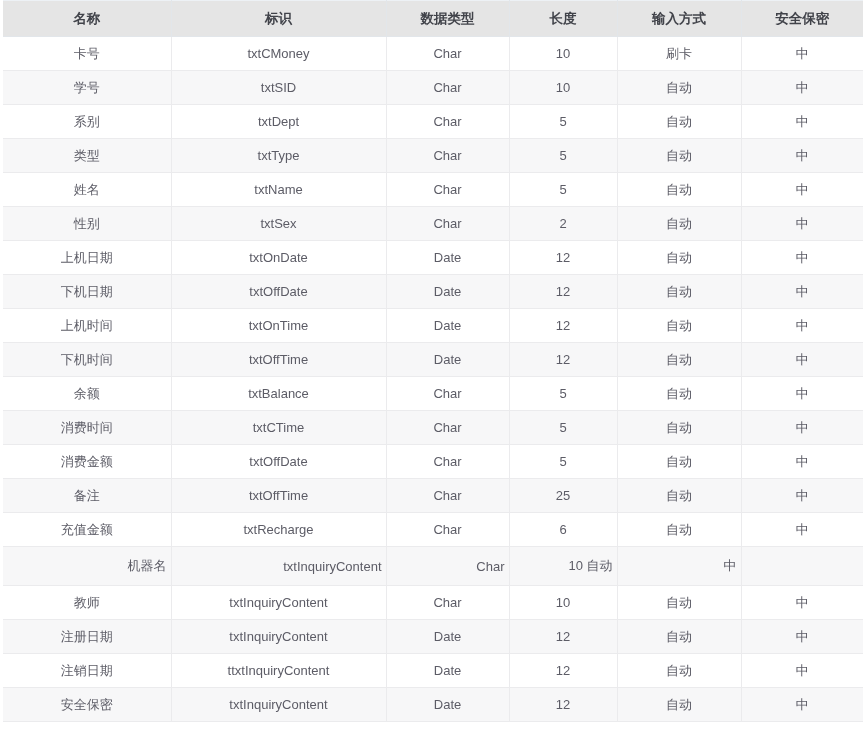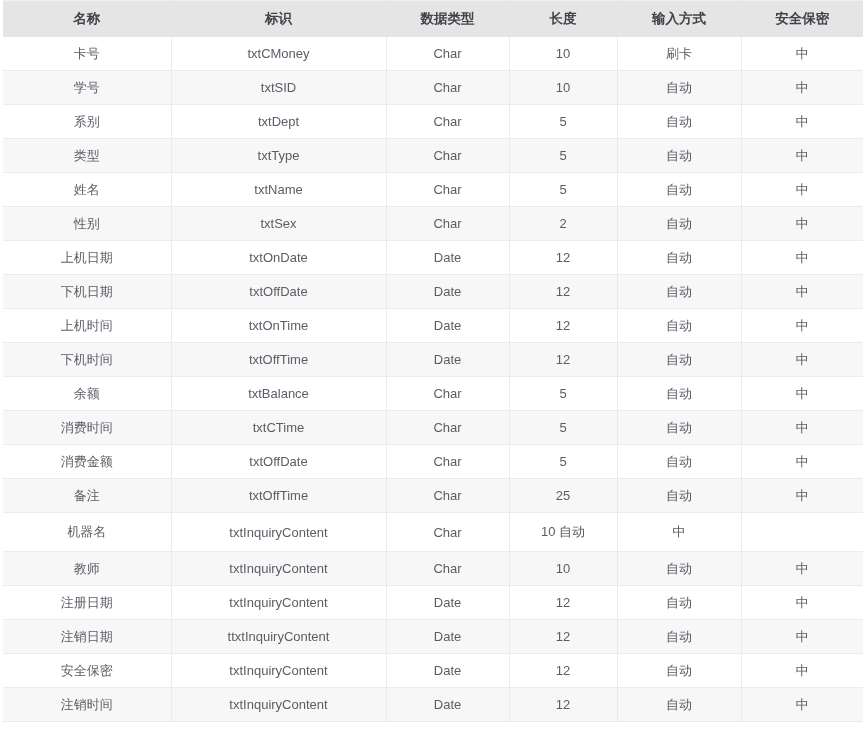--- a/index.html
+++ b/index.html
@@ -73,20 +73,21 @@
   table.spec-table tbody tr:nth-child(odd) td {
     background: #ffffff;
   }
   table.spec-table tbody tr:nth-child(even) td {
     background: #f7f7f8;
   }
 
   
   table.spec-table tbody tr.tall td {
     height: 38px;
+    text-align: right;
   }
 </style>
 </head>
 <body>
 
 <div id="table-wrap">
   <table class="spec-table">
     <colgroup>
       <col class="c0">
         <col class="c1">
@@ -211,20 +212,28 @@
           <td>中</td>
         </tr>
         <tr>
           <td>备注</td>
           <td>txtOffTime</td>
           <td>Char</td>
           <td>25</td>
           <td>自动</td>
           <td>中</td>
         </tr>
+        <tr>
+          <td>充值金额</td>
+          <td>txtRecharge</td>
+          <td>Char</td>
+          <td>6</td>
+          <td>自动</td>
+          <td>中</td>
+        </tr>
         <tr class="tall">
           <td>机器名</td>
           <td>txtInquiryContent</td>
           <td>Char</td>
           <td>10 自动</td>
           <td>中</td>
           <td></td>
         </tr>
         <tr>
           <td>教师</td>
@@ -245,28 +254,20 @@
         <tr>
           <td>注销日期</td>
           <td>ttxtInquiryContent</td>
           <td>Date</td>
           <td>12</td>
           <td>自动</td>
           <td>中</td>
         </tr>
         <tr>
           <td>安全保密</td>
-          <td>txtInquiryContent</td>
-          <td>Date</td>
-          <td>12</td>
-          <td>自动</td>
-          <td>中</td>
-        </tr>
-        <tr>
-          <td>注销时间</td>
           <td>txtInquiryContent</td>
           <td>Date</td>
           <td>12</td>
           <td>自动</td>
           <td>中</td>
         </tr>
       </tbody>
   </table>
 </div>
 

